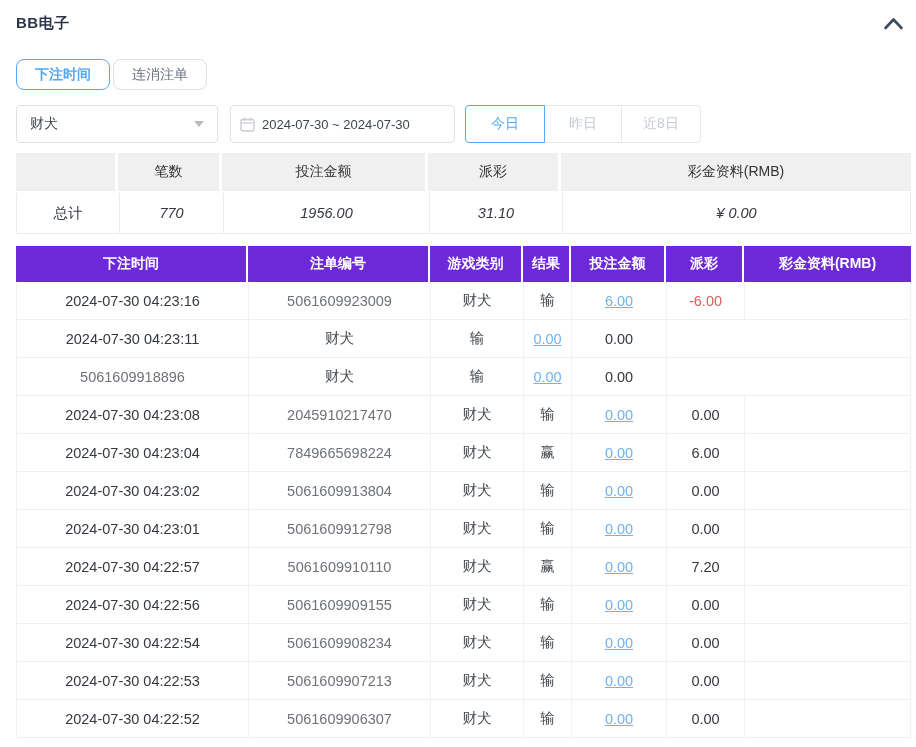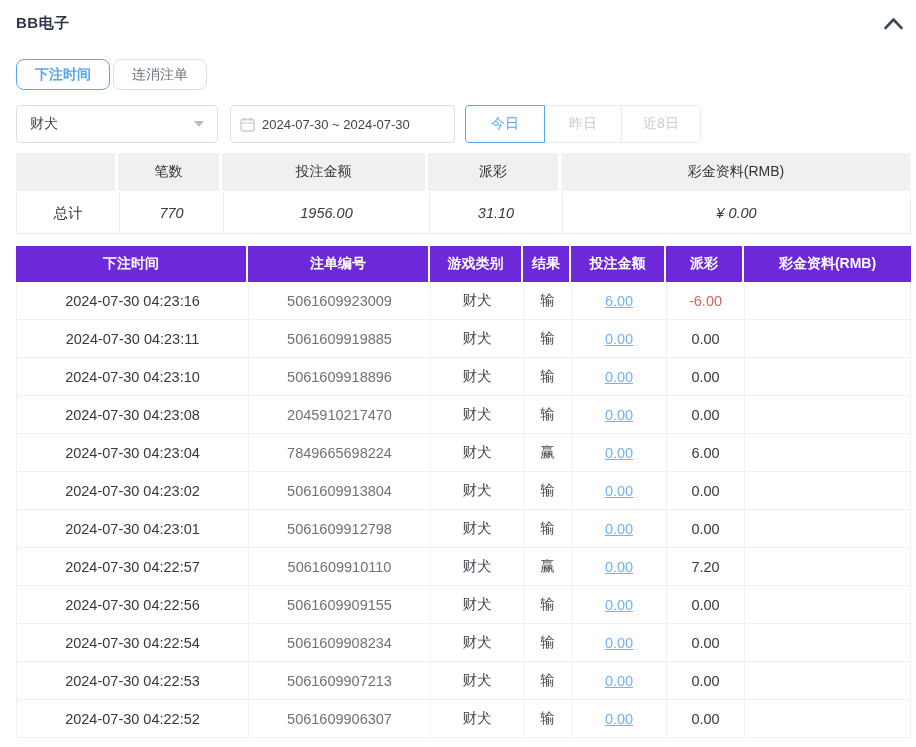--- a/index.html
+++ b/index.html
@@ -154,32 +154,30 @@
     <div class="cell cell-result">输</div>
     <div class="cell">
       <a class="amount-link">6.00</a>
     </div>
     <div class="cell cell-payout neg">-6.00</div>
     <div class="cell"></div>
   </div>
 
   <div class="drow">
     <div class="cell cell-time">2024-07-30 04:23:11</div>
-    <div class="cell cell-order">5061609919885</div>
-    <div class="cell cell-game">财犬</div>
-    <div class="cell cell-result">输</div>
-    <div class="cell">
-      <a class="amount-link">0.00</a>
-    </div>
-    <div class="cell cell-payout">0.00</div>
-    <div class="cell"></div>
-  </div>
-
-  <div class="drow">
-    <div class="cell cell-time">2024-07-30 04:23:10</div>
+    <div class="cell cell-game">财犬</div>
+    <div class="cell cell-result">输</div>
+    <div class="cell">
+      <a class="amount-link">0.00</a>
+    </div>
+    <div class="cell cell-payout">0.00</div>
+    <div class="cell"></div>
+  </div>
+
+  <div class="drow">
     <div class="cell cell-order">5061609918896</div>
     <div class="cell cell-game">财犬</div>
     <div class="cell cell-result">输</div>
     <div class="cell">
       <a class="amount-link">0.00</a>
     </div>
     <div class="cell cell-payout">0.00</div>
     <div class="cell"></div>
   </div>
 

